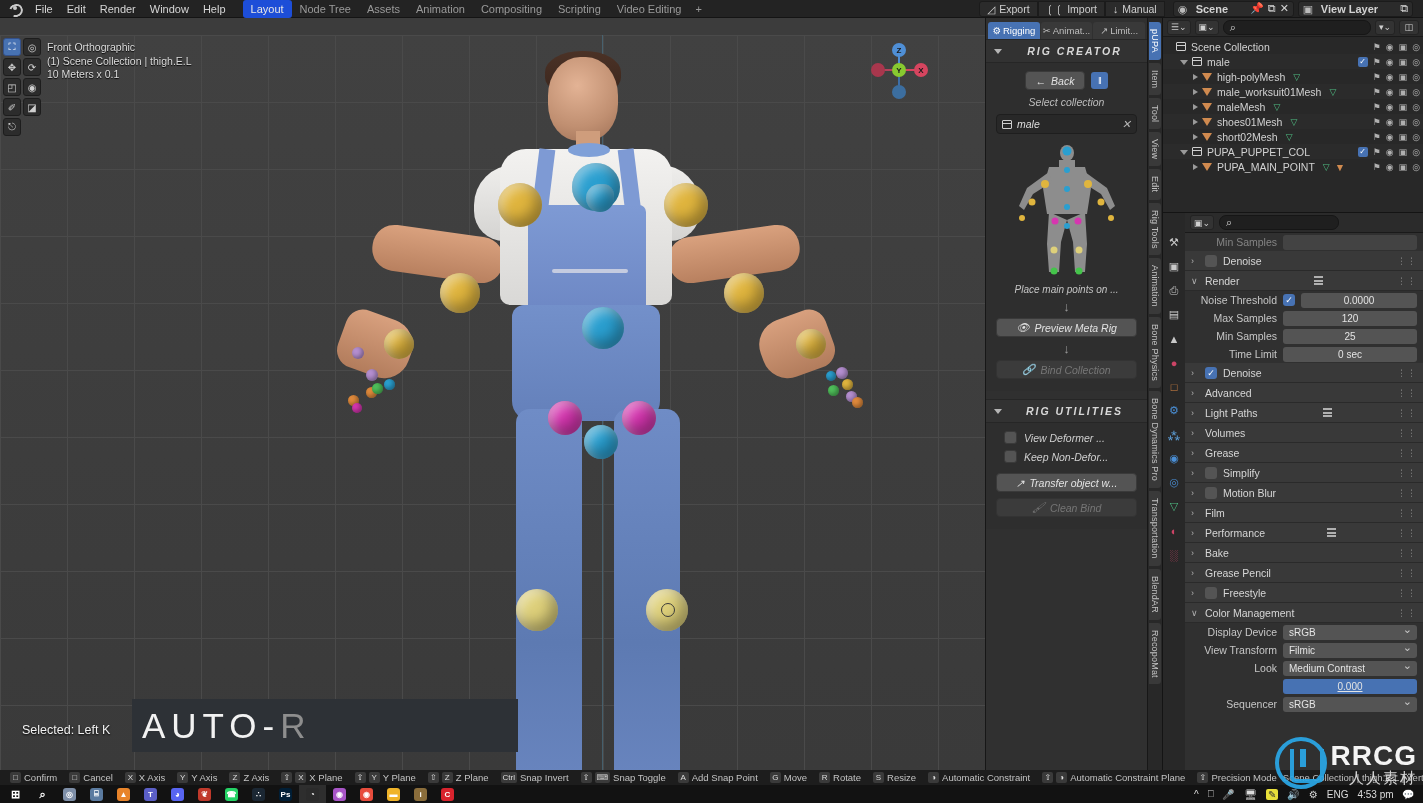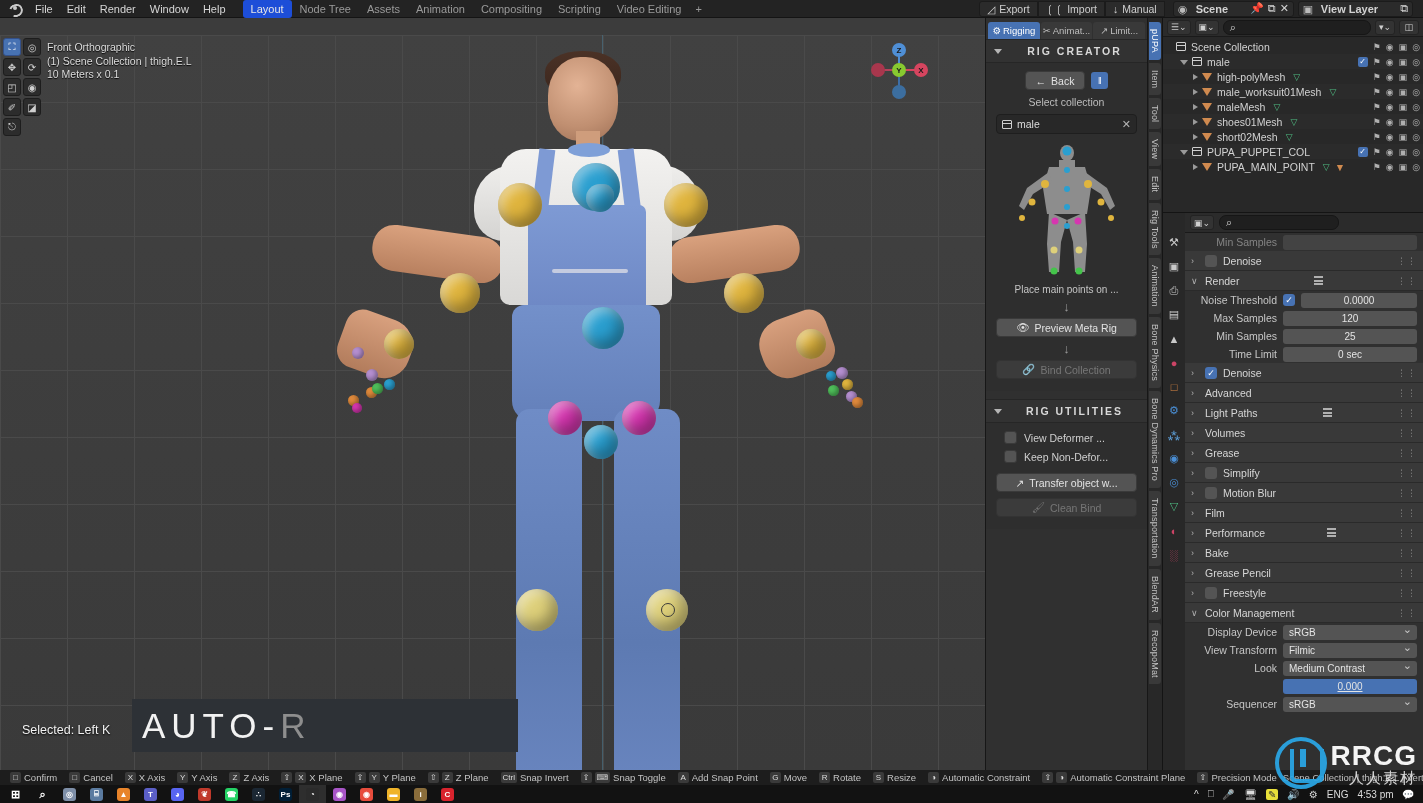--- a/index.html
+++ b/index.html
@@ -136,21 +136,21 @@
 
   
   .npanel{ width:162px; flex:0 0 162px; background:#303030; border-left:1px solid #171717; display:flex; flex-direction:column; min-height:0;}
   .np-tabs{ display:flex; gap:1px; padding:4px 2px 0 2px; }
   .np-tab{
     flex:1 1 0; height:17px; border-radius:3px 3px 0 0; background:#393939; color:#bdbdbd;
     font-size:9.5px; display:flex; align-items:center; justify-content:center; gap:2px; overflow:hidden; white-space:nowrap;
   }
   .np-tab.active{ background:#4772b3; color:#fff; }
   .np-body{ flex:1 1 auto; overflow:hidden; background:#303030; }
-  .sec{ background:#2e2e2e; }
+  .sec{ background:#2e2e2e;font-style:italic; }
   .sec-head{
     display:flex; align-items:center; gap:8px; padding:5px 8px; background:#323232;
     border-top:1px solid #262626; border-bottom:1px solid #262626;
   }
   .sec-title{ flex:1; text-align:center; font-size:10.5px; letter-spacing:2px; color:#d8d8d8; font-weight:bold; }
   .tri{ width:0;height:0;border-left:4px solid transparent;border-right:4px solid transparent;border-top:5px solid #b5b5b5;}
   .np-inner{ padding:8px 10px 12px 10px; display:flex; flex-direction:column; align-items:center; gap:6px;}
   .row-back{ display:flex; align-items:center; gap:6px; width:100%; justify-content:center;}
   .btn{
     background:#545454; border:1px solid #3a3a3a; border-radius:4px; height:19px; padding:0 10px;

